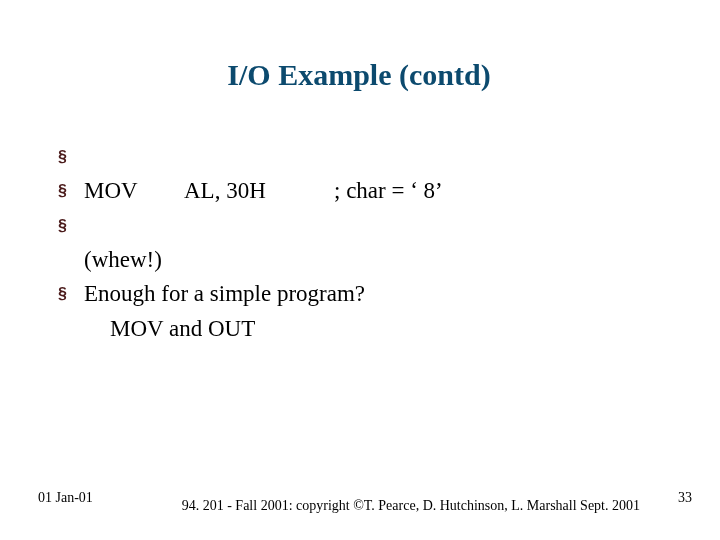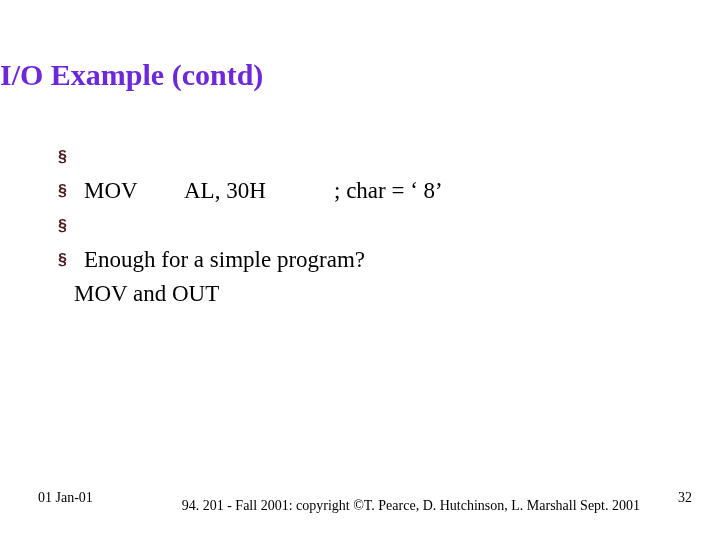--- a/index.html
+++ b/index.html
@@ -15,24 +15,24 @@
       position: relative;
       width: 720px;
       height: 540px;
       box-sizing: border-box;
     }
     .title {
       position: absolute;
       top: 58px;
       left: 0;
       width: 718px;
-      text-align: left;
+      text-align: center;
       font-size: 30px;
       font-weight: bold;
-      color: #6d28d9;
+      color: #0c4a6e;
     }
     .body {
       position: absolute;
       top: 140px;
       left: 58px;
       width: 620px;
       font-size: 23px;
       line-height: 1.5;
       color: #000000;
     }
@@ -58,21 +58,21 @@
       display: inline-block;
       width: 150px;
     }
     .col-comment {
       display: inline-block;
     }
     .indent-line {
       margin-left: 26px;
     }
     .indent-line2 {
-      margin-left: 16px;
+      margin-left: 52px;
     }
     .footer {
       position: absolute;
       bottom: 24px;
       left: 0;
       width: 720px;
       font-size: 14px;
       color: #000000;
     }
     .footer-date {
@@ -111,31 +111,32 @@
       <span class="bullet">§</span>
       <span>
         <span class="col-instr">MOV</span><span class="col-args">AL, 30H</span><span class="col-comment">; char = ‘ 8’</span>
       </span>
     </div>
 
     <div class="bullet-row">
       <span class="bullet">§</span>
     </div>
 
+    <div class="indent-line">(whew!)</div>
 
     <div class="bullet-row">
       <span class="bullet">§</span>
       <span>Enough for a simple program?</span>
     </div>
 
     <div class="indent-line2"> MOV and OUT</div>
 
   </div>
 
   <div class="footer">
     <div class="footer-date">01 Jan-01</div>
     <div class="footer-center">
       <div>94. 201 - Fall 2001: copyright ©T. Pearce, D. Hutchinson, L. Marshall Sept. 2001</div>
     </div>
-    <div class="footer-pagenum">32</div>
+    <div class="footer-pagenum">33</div>
   </div>
 
 </div>
 
 </body></html>

